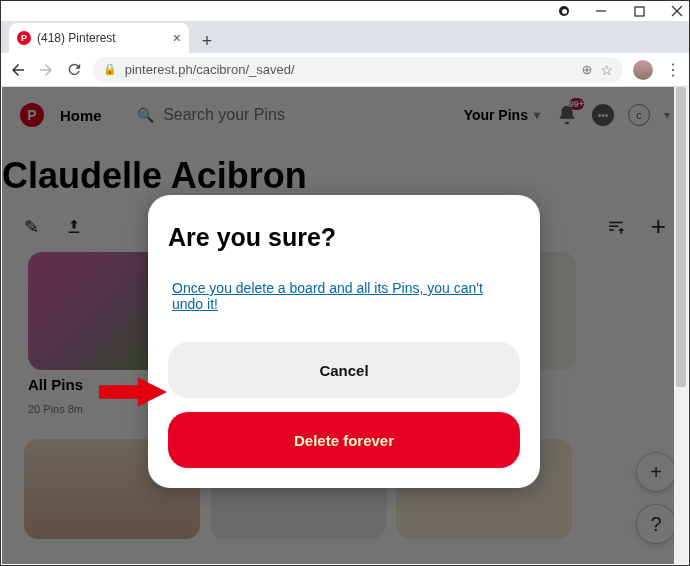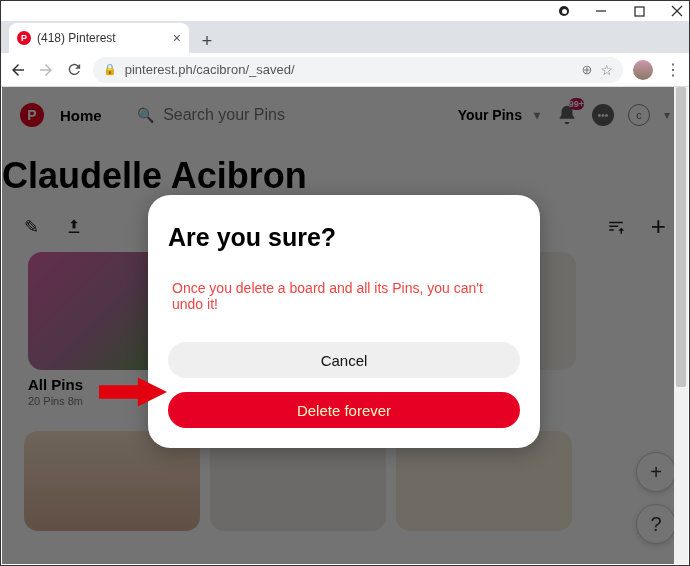--- a/index.html
+++ b/index.html
@@ -23,46 +23,46 @@
   .urlbox .url{flex:1;}
   .addr-right{display:flex; align-items:center; gap:12px;}
   .avatar{width:20px;height:20px;border-radius:50%;background:linear-gradient(#c9a,#876);}
   .dots{font-size:16px;color:#555;}
   .content { position:absolute; top:86px; left:1px; right:1px; bottom:1px; overflow:hidden; background:#fff;}
   .topnav { height:56px; display:flex; align-items:center; padding:0 18px; gap:16px;}
   .logo { width:24px;height:24px;border-radius:50%;background:#e60023;display:flex;align-items:center;justify-content:center;color:#fff;font-weight:800;font-size:14px;}
   .home { font-weight:700; font-size:15px;}
   .search { flex:1; display:flex; align-items:center; gap:8px; color:#777; padding-left:20px;}
   .search .sicon{font-size:14px;}
-  .pill { display:flex; align-items:center; gap:12px; font-size:14px; font-weight:600;}
+  .pill { display:flex; align-items:center; gap:6px; font-size:14px; font-weight:600;}
   .navicons{display:flex; align-items:center; gap:14px;}
   .bell{position:relative;}
   .bell-svg{width:22px;height:22px;fill:#5f5f5f;}
   .badge99{position:absolute; top:-6px; right:-6px; background:#be185d; color:#fff; font-size:9px; font-weight:700; padding:1px 0; border-radius:8px;}
   .chatbubble{width:22px;height:22px;border-radius:50%;background:#5f5f5f;display:flex;align-items:center;justify-content:center;color:#fff;font-size:10px;}
   .avatar2{width:22px;height:22px;border-radius:50%;border:1px solid #888;display:flex;align-items:center;justify-content:center;font-size:11px;color:#666;}
   .chev{color:#888;font-size:12px;}
   .profile-name{font-size:36px; font-weight:700; margin-top:12px;}
   .toolbar{display:flex; align-items:center; justify-content:space-between; padding:14px 22px 6px;}
   .toolbar-left, .toolbar-right{display:flex; gap:26px; align-items:center;}
   .tool-icn{font-size:18px; color:#222;}
   .boards { display:flex; gap:10px; padding:0 26px; margin-top:4px;}
   .board { width:176px; }
   .board-img{height:118px; border-radius:14px; background:#ddd; background-size:cover;}
   .board-title{font-weight:700; font-size:15px; margin-top:6px;}
-  .board-meta{font-size:11px; color:#777; margin-top:2px;}
+  .board-meta{font-size:11px; color:#777; margin-top:10px;}
   .boards2{display:flex; gap:10px; padding:0 22px; margin-top:24px;}
   .board2{width:176px; height:100px; border-radius:14px; background:#eee;}
   .fab-col{position:absolute; right:12px; bottom:20px; display:flex; flex-direction:column; gap:12px;}
   .fab{width:40px;height:40px;border-radius:50%;background:#fff;border:1px solid #ccc;display:flex;align-items:center;justify-content:center;font-size:20px;color:#333;box-shadow:0 2px 6px rgba(0,0,0,0.15);}
   .dim{position:absolute; inset:0; background:rgba(0,0,0,0.55);}
   .modal{position:absolute; width:392px; left:147px; top:194px; background:#fff; border-radius:22px; padding:28px 20px 20px; box-shadow:0 4px 20px rgba(0,0,0,0.3);}
   .modal h2{font-size:25px; font-weight:700; }
-  .modal p{font-size:14px; color:#ef4444; margin-top:28px; padding:0 4px;}
-  .btn{display:block; width:100%; height:36px; border-radius:20px; border:none; font-size:15px; font-weight:400; cursor:pointer; margin-top:14px;}
+  .modal p{font-size:14px; color:#0369a1; margin-top:28px; padding:0 4px;text-decoration:underline;}
+  .btn{display:block; width:100%; height:56px; border-radius:20px; border:none; font-size:15px; font-weight:700; cursor:pointer; margin-top:14px;}
   .btn.cancel{background:#efefef; color:#111; margin-top:30px;}
   .btn.delete{background:#e60023; color:#fef9c3;}
   .arrow{position:absolute; left:98px; top:376px; width:68px; height:30px; pointer-events:none;}
   .scrollbar{position:absolute; right:1px; top:86px; width:14px; bottom:1px; background:#f1f1f1;}
   .scrollthumb{position:absolute; top:0; left:2px; width:10px; height:300px; background:#c4c4c4; border-radius:2px;}
   svg{display:block;}
 </style>
 </head>
 <body>
 

